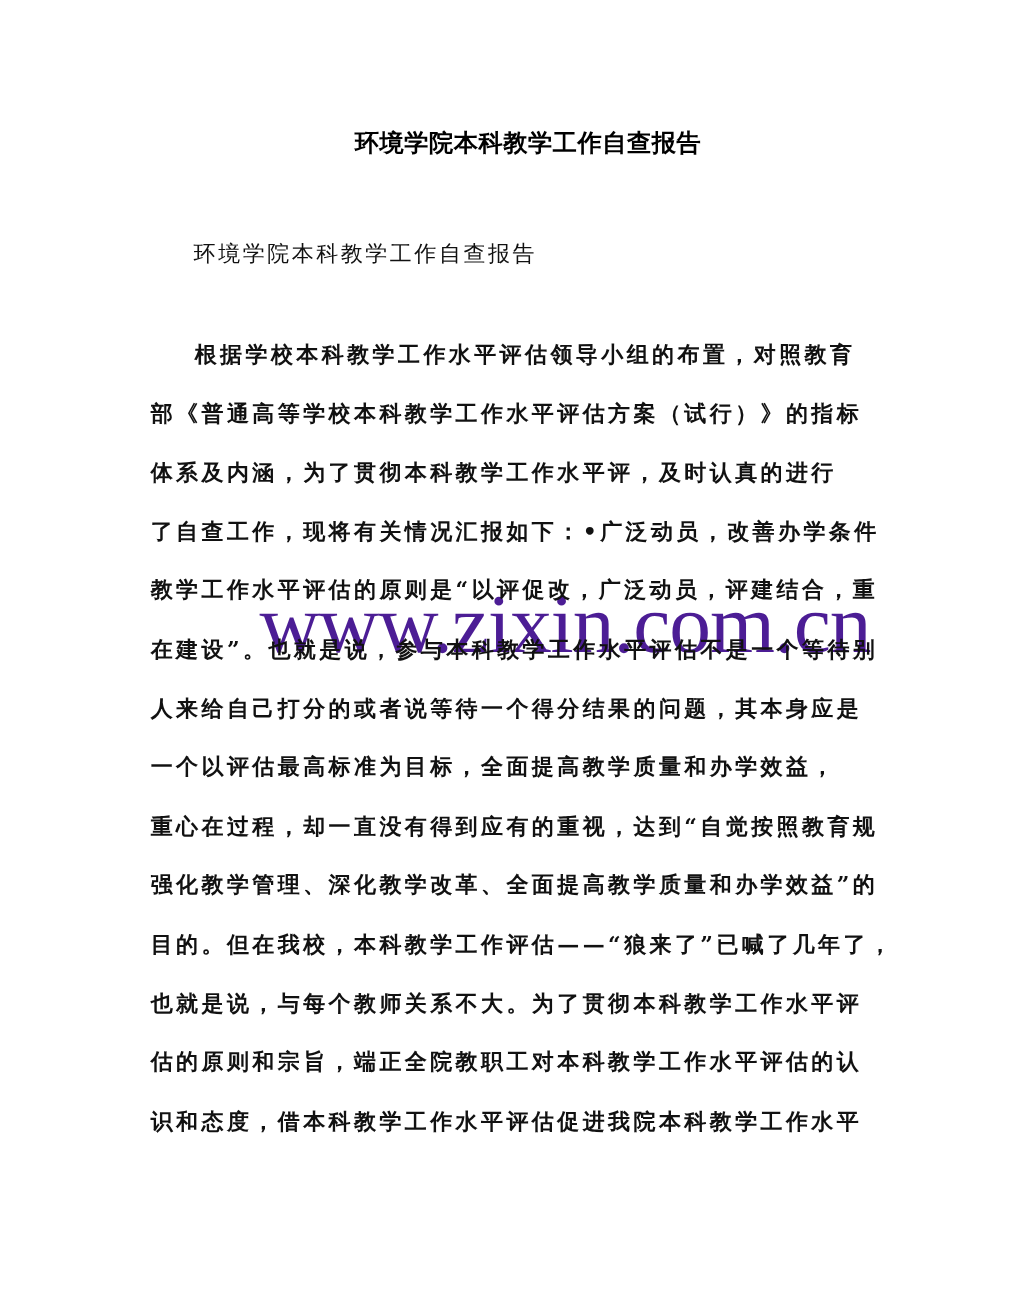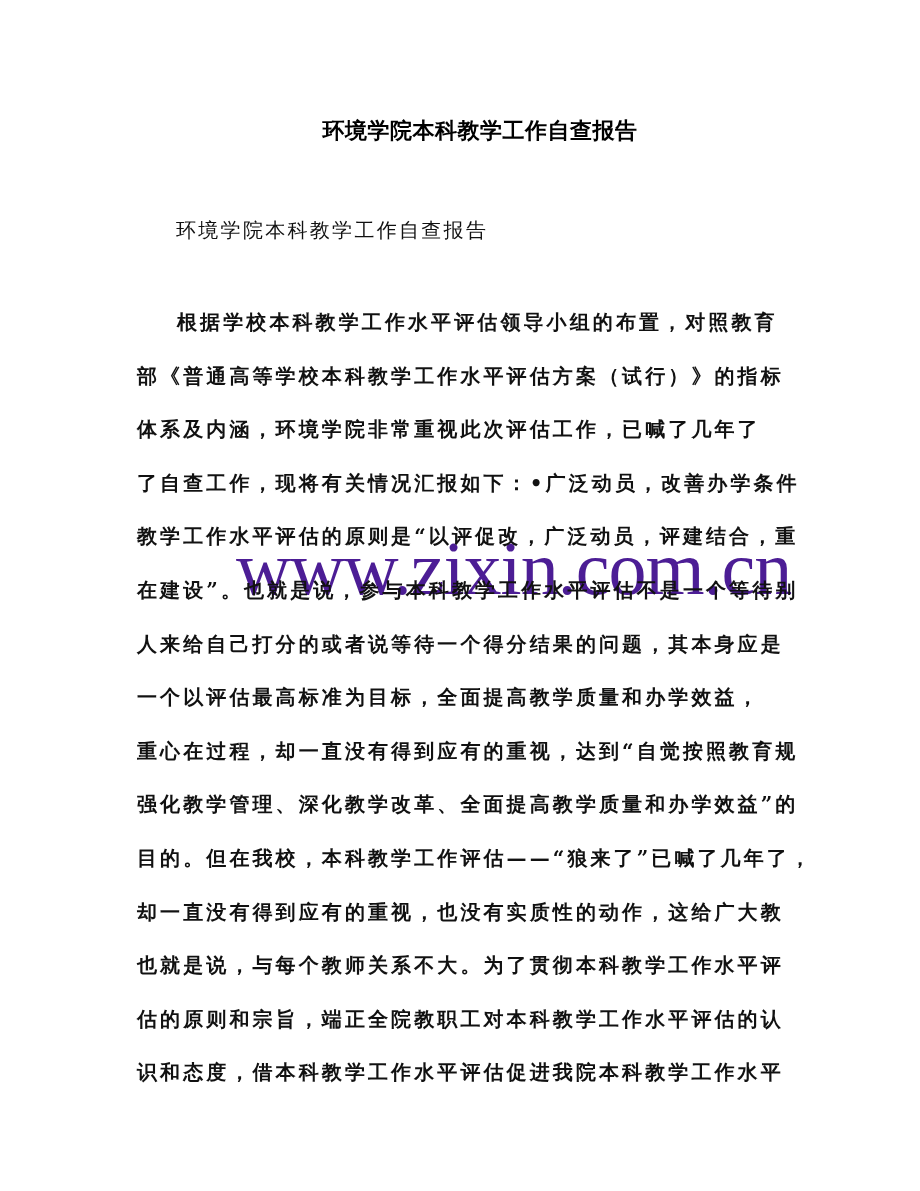--- a/index.html
+++ b/index.html
@@ -88,29 +88,28 @@
 
   <div class="watermark">www.zixin.com.cn</div>
 
   <div class="doc-title content-layer">环境学院本科教学工作自查报告</div>
 
   <div class="subtitle content-layer">环境学院本科教学工作自查报告</div>
 
   <div class="body-text content-layer">
     <div class="line indent">根据学校本科教学工作水平评估领导小组的布置，对照教育</div>
     <div class="line">部《普通高等学校本科教学工作水平评估方案（试行）》的指标</div>
-    <div class="line">体系及内涵，环境学院非常重视此次评估工作，已喊了几年了</div>
+    <div class="line">体系及内涵，为了贯彻本科教学工作水平评，及时认真的进行</div>
     <div class="line">了自查工作，现将有关情况汇报如下：•广泛动员，改善办学条件</div>
     <div class="line">教学工作水平评估的原则是“以评促改，广泛动员，评建结合，重</div>
     <div class="line">在建设”。也就是说，参与本科教学工作水平评估不是一个等待别</div>
     <div class="line">人来给自己打分的或者说等待一个得分结果的问题，其本身应是</div>
     <div class="line">一个以评估最高标准为目标，全面提高教学质量和办学效益，</div>
     <div class="line">重心在过程，却一直没有得到应有的重视，达到“自觉按照教育规</div>
     <div class="line">强化教学管理、深化教学改革、全面提高教学质量和办学效益”的</div>
     <div class="line">目的。但在我校，本科教学工作评估——“狼来了”已喊了几年了，</div>
-    <div class="line">却一直没有得到应有的重视，也没有实质性的动作，这给广大教</div>
     <div class="line">也就是说，与每个教师关系不大。为了贯彻本科教学工作水平评</div>
     <div class="line">估的原则和宗旨，端正全院教职工对本科教学工作水平评估的认</div>
     <div class="line">识和态度，借本科教学工作水平评估促进我院本科教学工作水平</div>
 
   </div>
 
 </div>
 
 </body></html>

